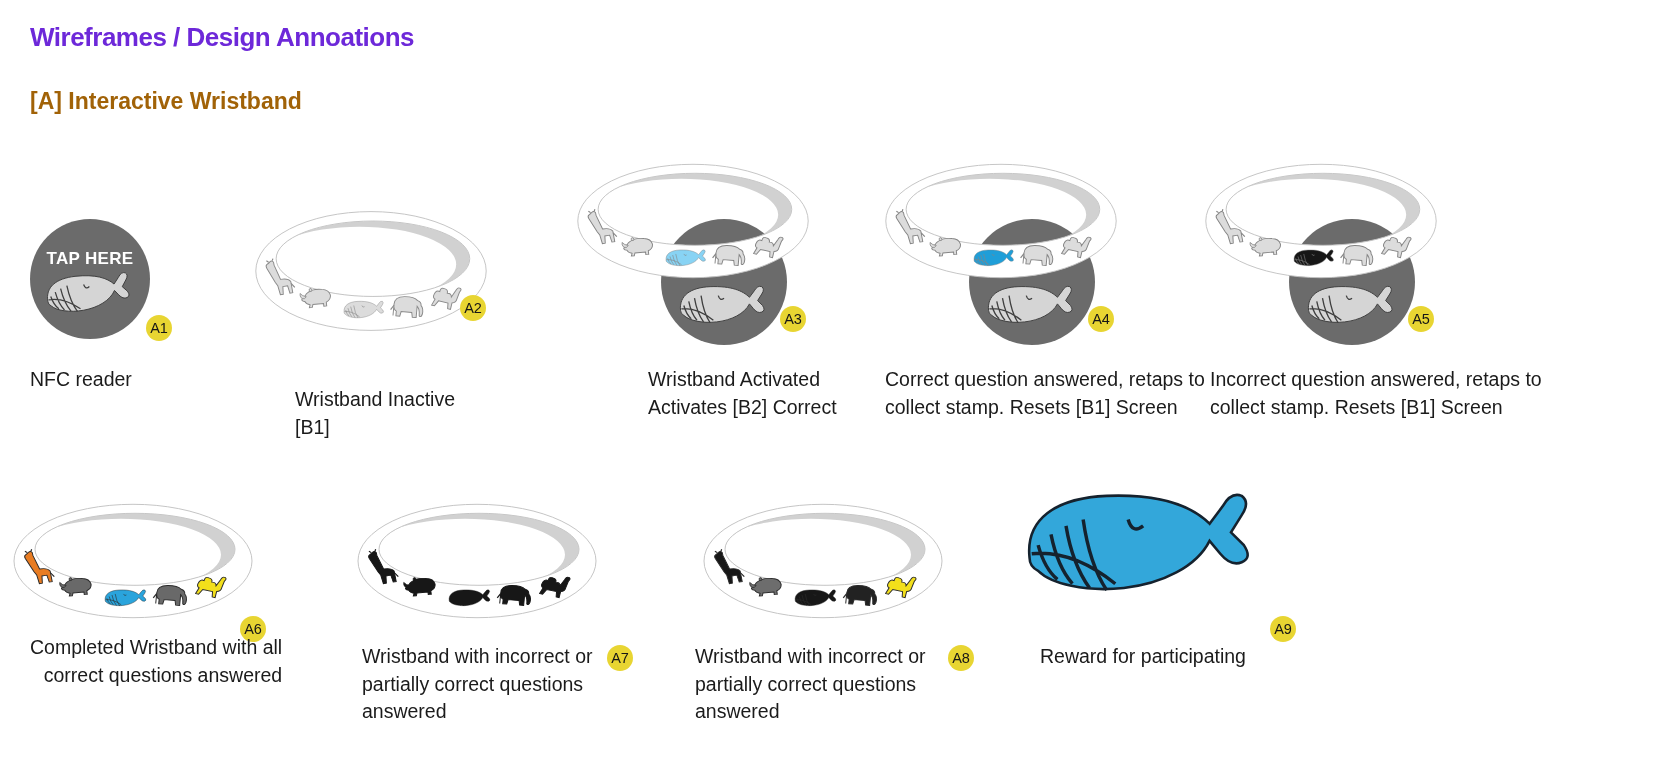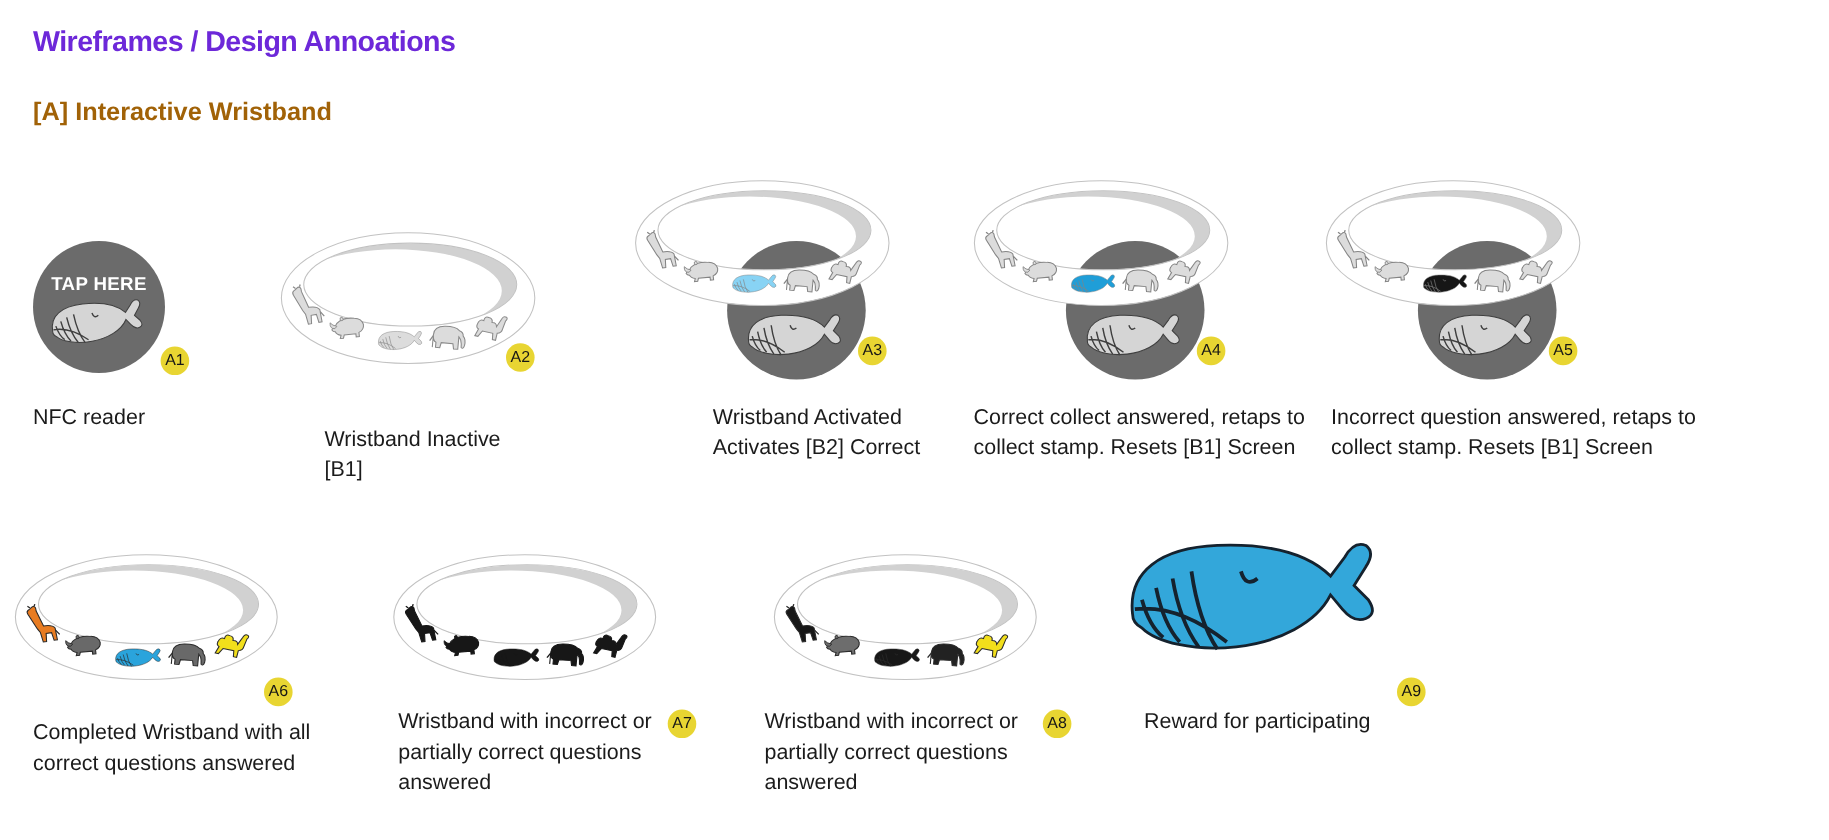--- a/index.html
+++ b/index.html
@@ -40,25 +40,25 @@
   .g-rhi use{fill:var(--s-rhino);stroke:var(--s-outline);}
   .g-wha use{fill:var(--s-whale);stroke:var(--s-outline);}
   .g-ele use{fill:var(--s-elephant);stroke:var(--s-outline);}
   .g-cam use{fill:var(--s-camel);stroke:var(--s-outline);}
   .nfc-whale{fill:var(--nfc_whale);stroke:var(--nfc_whale_line);}
   .reward-svg{display:block;width:258px;height:150px;}
   .g-reward use{fill:var(--s-whale);stroke:var(--s-outline);}
 
   
   .item-a1{left:30px;top:219px;}  .item-a1 .badge{left:116px;top:96px;}  .item-a1 .caption{left:0px;top:147px;}
-  .item-a2{left:250px;top:205px;} .item-a2 .badge{left:210px;top:107px;text-align:right;} .item-a2 .caption{left:45px;top:161px;margin-top:20px;}
+  .item-a2{left:250px;top:205px;} .item-a2 .badge{left:210px;top:90px;text-align:right;} .item-a2 .caption{left:45px;top:161px;margin-top:20px;}
   .item-a3{left:572px;top:158px;} .item-a3 .badge{left:208px;top:148px;} .item-a3 .caption{left:76px;top:208px;}
   .item-a4{left:880px;top:158px;} .item-a4 .badge{left:208px;top:148px;} .item-a4 .caption{left:5px;top:208px;}
   .item-a5{left:1200px;top:158px;}.item-a5 .badge{left:208px;top:148px;} .item-a5 .caption{left:10px;top:208px;}
-  .item-a6{left:8px;top:498px;}   .item-a6 .badge{left:232px;top:118px;} .item-a6 .caption{left:22px;top:155px;}
+  .item-a6{left:8px;top:498px;}   .item-a6 .badge{left:232px;top:118px;} .item-a6 .caption{left:22px;top:136px;text-align:right;}
   .item-a7{left:352px;top:498px;} .item-a7 .badge{left:255px;top:147px;} .item-a7 .caption{left:10px;top:145px;}
   .item-a8{left:698px;top:498px;} .item-a8 .badge{left:250px;top:147px;} .item-a8 .caption{left:-3px;top:145px;}
   .item-a9{left:1012px;top:468px;}.item-a9 .badge{left:230px;top:148px;margin-left:28px;} .item-a9 .caption{left:28px;top:175px;}
 </style>
 </head>
 <body>
 
 <svg width="0" height="0" style="position:absolute" aria-hidden="true">
   <defs>
     <clipPath id="holeclip">
@@ -194,21 +194,21 @@
         <g class="g-ele">
             <use href="#p-elephant" transform="translate(146,91) rotate(5)"></use>
           </g>
         <g class="g-cam">
             <use href="#p-camel" transform="translate(190,78) rotate(13)"></use>
           </g>
       </svg>
     </div>
     <div class="badge">A4</div>
     <div class="caption">
-      <div>Correct collect answered, retaps to</div>
+      <div>Correct question answered, retaps to</div>
       <div>collect stamp. Resets [B1] Screen</div>
     </div>
   </div>
 
   <div class="item item-a5">
     <div class="band-nfc">
       <svg class="nfc-circ" viewBox="0 0 128 128">
         <circle cx="64" cy="64" r="63" fill="var(--nfc_circle)"></circle>
         <g class="nfc-whale" transform="translate(14,58) scale(0.82)">
             <use href="#p-whale"></use>

